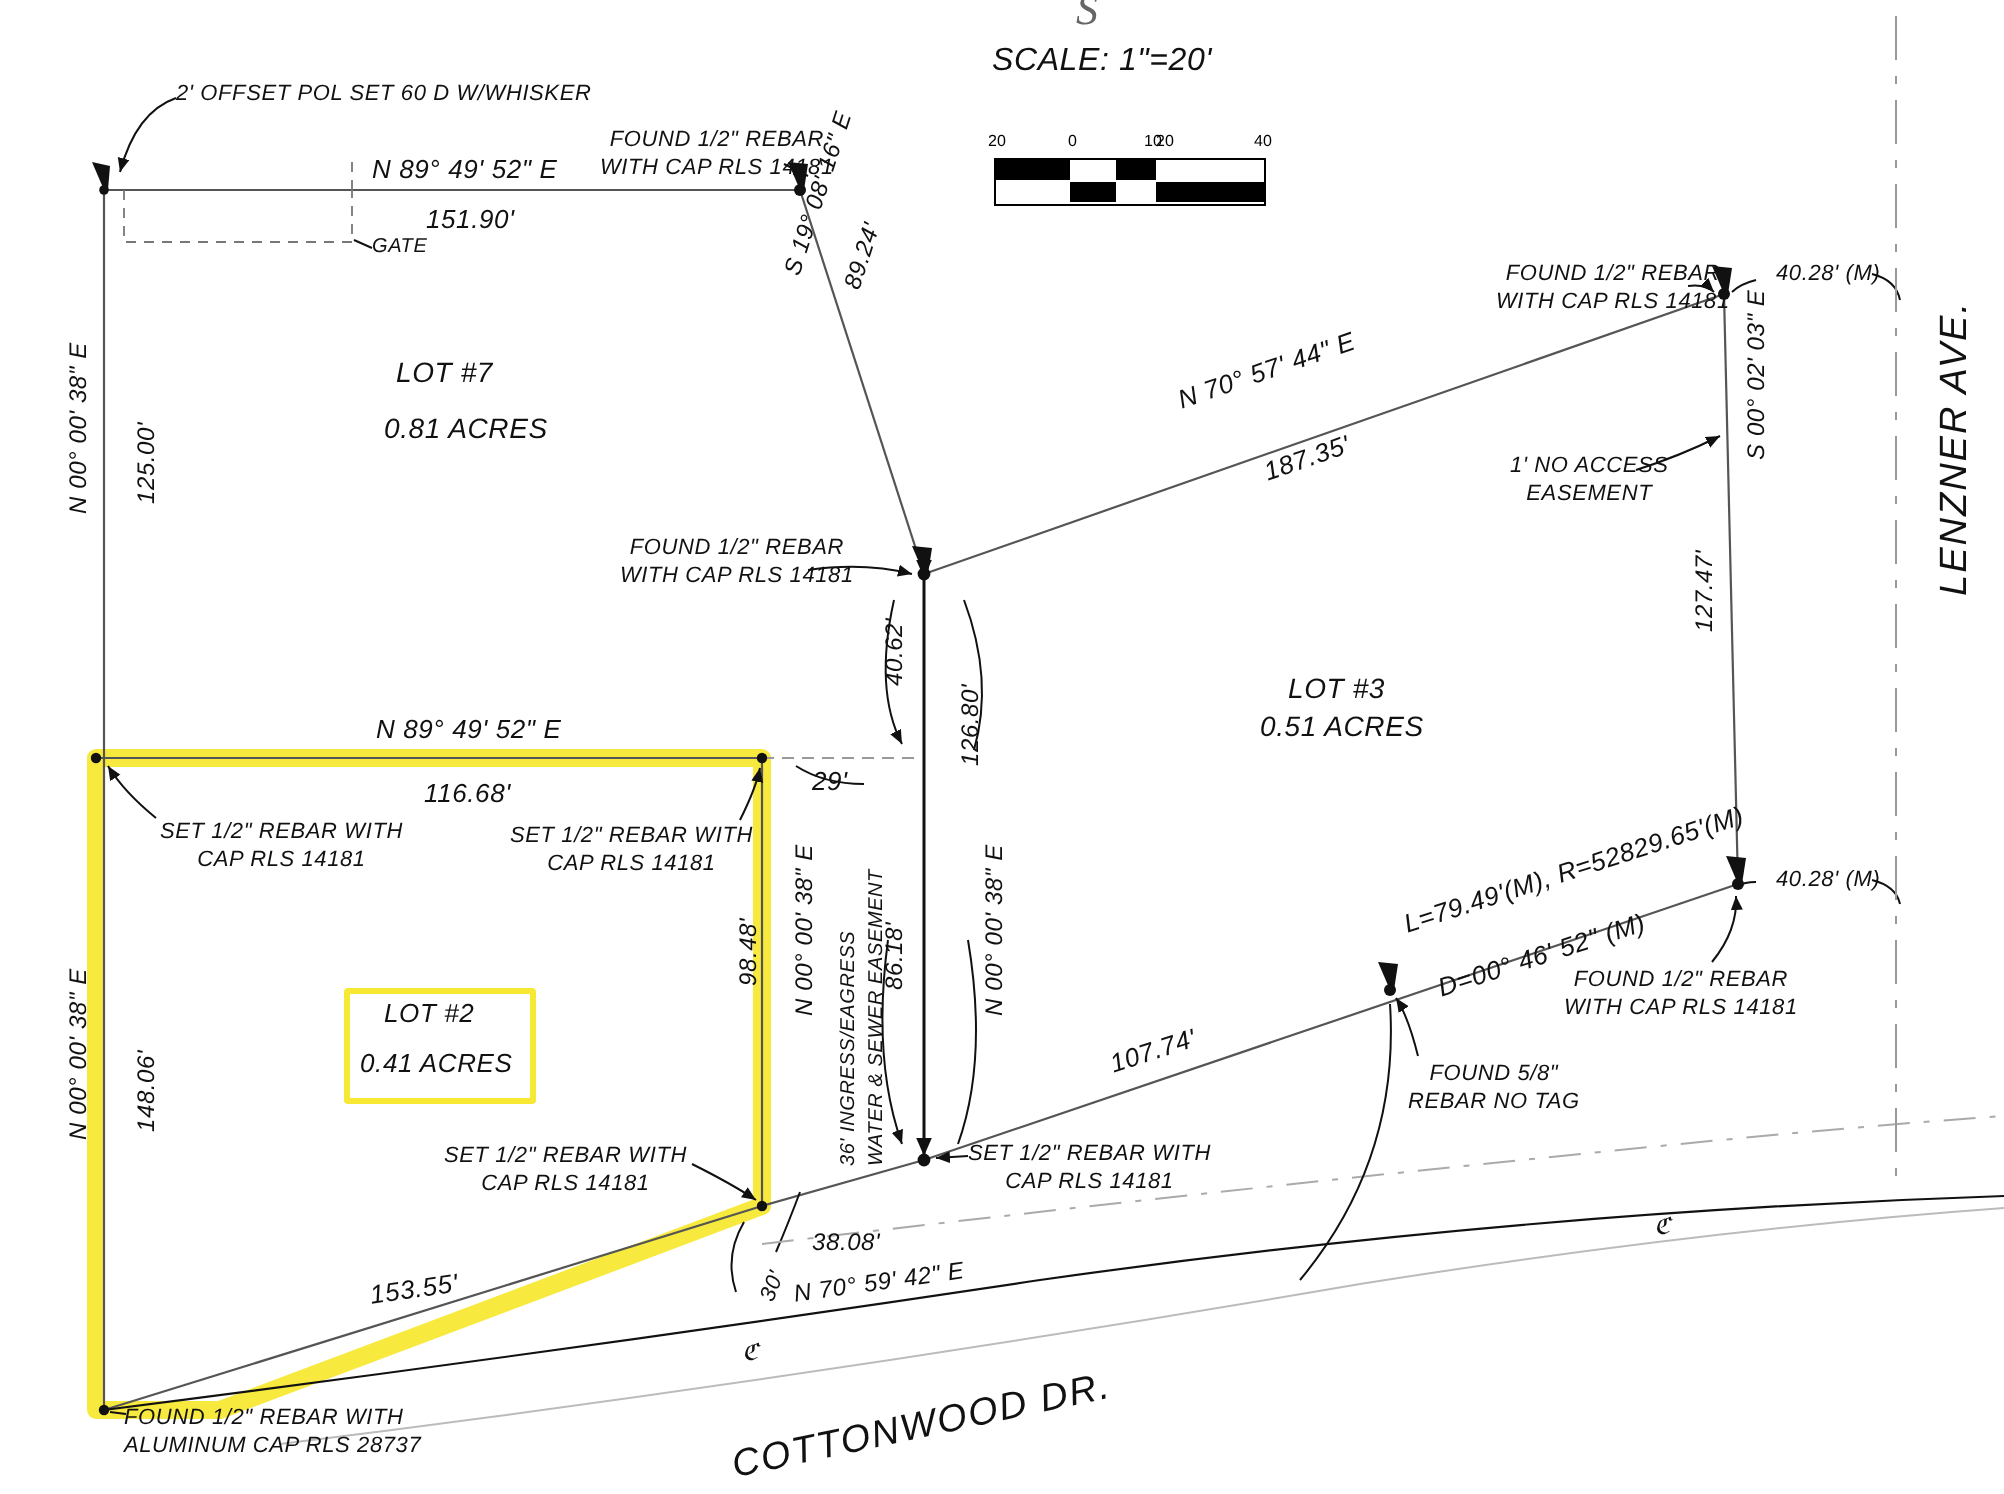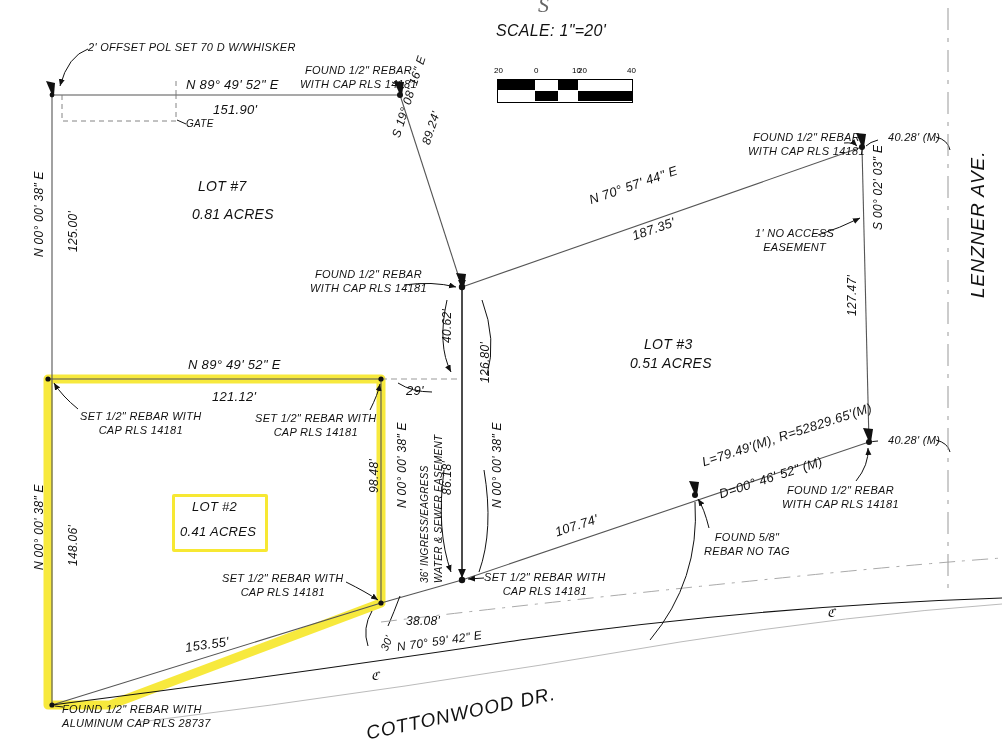--- a/index.html
+++ b/index.html
@@ -213,21 +213,21 @@
     <div class="sbcell" style="left:60px;  top:0px;  width:20px; height:10px;"></div>
     <div class="sbcell" style="left:37px;  top:11px; width:23px; height:10px;"></div>
     <div class="sbcell" style="left:80px;  top:11px; width:54px; height:10px;"></div>
   </div>
   <div class="sbtick" style="left:494px; top:66px;">20</div>
   <div class="sbtick" style="left:534px; top:66px;">0</div>
   <div class="sbtick" style="left:556px; top:66px;margin-left:16px;">10</div>
   <div class="sbtick" style="left:578px; top:66px;">20</div>
   <div class="sbtick" style="left:627px; top:66px;">40</div>
 
-  <div class="lbl sz11" style="left:88px; top:41px;">2' OFFSET POL  SET 70 D W/WHISKER</div>
+  <div class="lbl sz11" style="left:88px; top:41px;">2' OFFSET POL  SET 60 D W/WHISKER</div>
   <div class="lbl sz10" style="left:186px; top:118px;">GATE</div>
 
   <div class="lbl sz11 ctr" style="left:300px; top:64px; white-space:pre;">FOUND 1/2" REBAR
 WITH CAP RLS 14181</div>
   <div class="lbl sz11 ctr" style="left:310px; top:268px; white-space:pre;">FOUND 1/2" REBAR
 WITH CAP RLS 14181</div>
   <div class="lbl sz11 ctr" style="left:748px; top:131px; white-space:pre;">FOUND 1/2" REBAR
 WITH CAP RLS 14181</div>
   <div class="lbl sz11 ctr" style="left:782px; top:484px; white-space:pre;">FOUND 1/2" REBAR
 WITH CAP RLS 14181</div>
@@ -251,21 +251,21 @@
   <div class="lbl sz12" style="left:389px; top:135px; transform:rotate(-72deg);">S 19° 08' 16" E</div>
   <div class="lbl sz12" style="left:419px; top:142px; transform:rotate(-72deg);">89.24'</div>
 
   <div class="lbl sz13" style="left:587px; top:193px; transform:rotate(-19deg);">N 70° 57' 44" E</div>
   <div class="lbl sz13" style="left:630px; top:229px; transform:rotate(-19deg);">187.35'</div>
 
   <div class="lbl sz12" style="left:871px; top:230px; transform:rotate(-90deg);">S 00° 02' 03" E</div>
   <div class="lbl sz12" style="left:845px; top:316px; transform:rotate(-90deg);">127.47'</div>
 
   <div class="lbl sz13" style="left:188px; top:357px;">N 89° 49' 52" E</div>
-  <div class="lbl sz13" style="left:212px; top:389px;">121.12'</div>
+  <div class="lbl sz13" style="left:212px; top:389px;">116.68'</div>
 
   <div class="lbl sz12" style="left:32px; top:257px; transform:rotate(-90deg);">N 00° 00' 38" E</div>
   <div class="lbl sz12" style="left:66px; top:252px; transform:rotate(-90deg);">125.00'</div>
 
   <div class="lbl sz12" style="left:32px; top:570px; transform:rotate(-90deg);">N 00° 00' 38" E</div>
   <div class="lbl sz12" style="left:66px; top:566px; transform:rotate(-90deg);">148.06'</div>
 
   <div class="lbl sz12" style="left:395px; top:508px; transform:rotate(-90deg);">N 00° 00' 38" E</div>
   <div class="lbl sz12" style="left:367px; top:493px; transform:rotate(-90deg);">98.48'</div>
 

